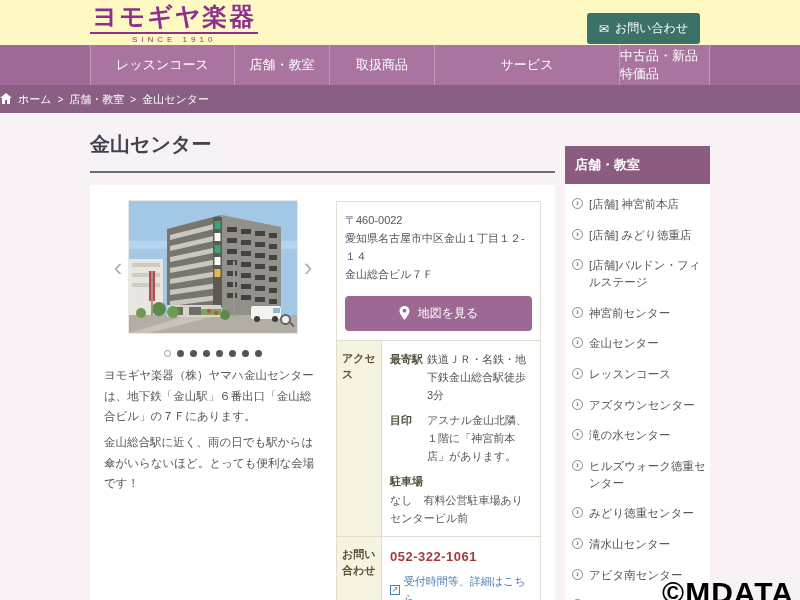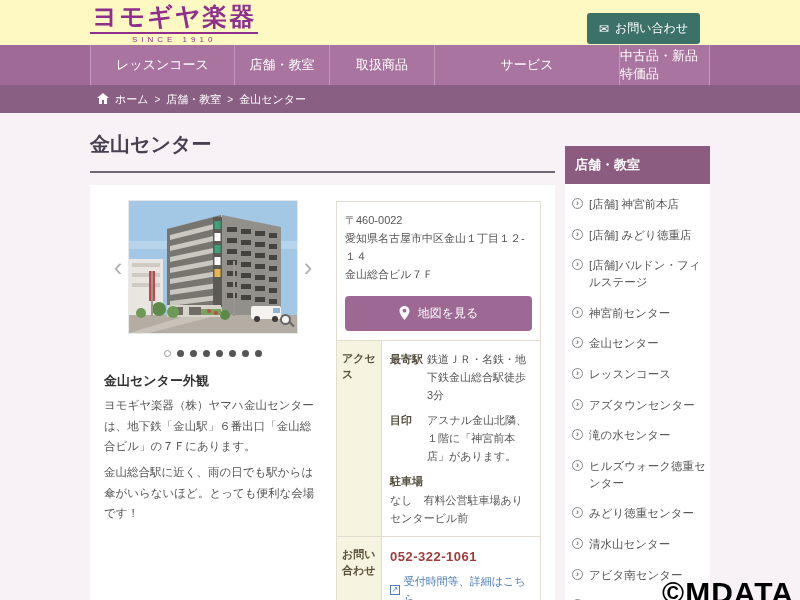--- a/index.html
+++ b/index.html
@@ -41,21 +41,21 @@
   .nav-item:first-child { border-left:1px solid rgba(255,255,255,.28); }
   .nav-item:nth-child(1){ width:145px; }
   .nav-item:nth-child(2){ width:95px; }
   .nav-item:nth-child(3){ width:105px; }
   .nav-item:nth-child(4){ width:185px; }
   .nav-item:nth-child(5){ width:90px; }
 
   
   .breadcrumb {
     height:28px; background:#8a5f84; color:#fff; font-size:11px;
-    display:flex; align-items:center; gap:6px; padding-left:97px;
+    display:flex; align-items:center; gap:6px; 
   }
   .breadcrumb a { color:#fff; text-decoration:none; cursor:pointer; }
   .crumb-sep { font-size:10px; opacity:.9; }
   .home-icon { display:inline-flex; margin-top:-1px; }
 
   
   .content { position:relative; padding-left:90px; }
   .page-title {
     font-size:20px; font-weight:bold; color:#474050;
     margin-top:18px; padding-bottom:13px; border-bottom:2px solid #6f6875;
@@ -276,21 +276,20 @@
                 <circle cx="146" cy="118" r="3" fill="#3c3c3c"></circle>
 
                 <rect x="104" y="60" width="2" height="55" fill="#9a968e"></rect>
                 <rect x="22" y="70" width="2" height="45" fill="#9a968e"></rect>
               </svg>
               <span class="magnifier"></span>
             </div>
             <button class="car-arrow">›</button>
           </div>
           <div class="dots"><span class="dot active"></span><span class="dot"></span><span class="dot"></span><span class="dot"></span><span class="dot"></span><span class="dot"></span><span class="dot"></span><span class="dot"></span></div>
-          <div class="caption">金山センター外観</div>
           <div class="description">
               <p>ヨモギヤ楽器（株）ヤマハ金山センターは、地下鉄「金山駅」６番出口「金山総合ビル」の７Ｆにあります。</p>
               <p>金山総合駅に近く、雨の日でも駅からは傘がいらないほど。とっても便利な会場です！</p>
             </div>
         </div>
 
         <div class="right-col">
           <div class="info-table">
             <div class="irow">
               <div class="ivalue">

